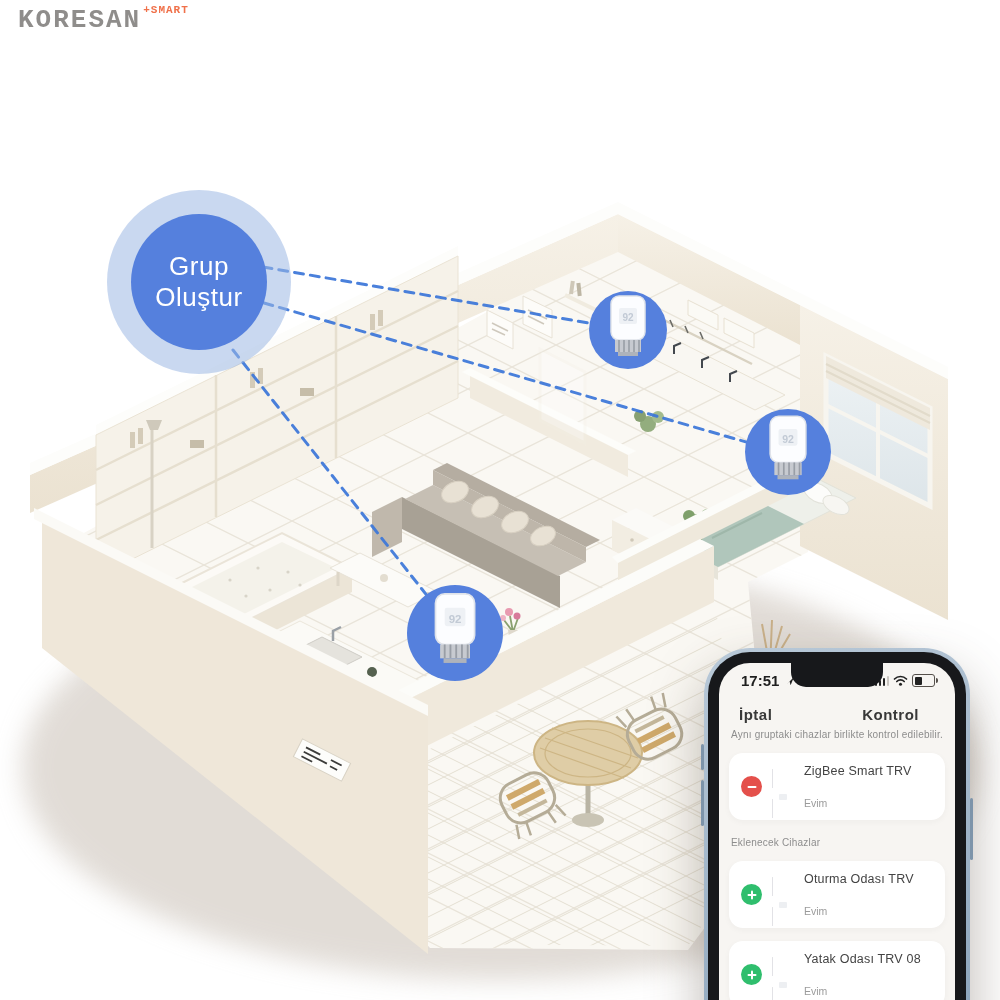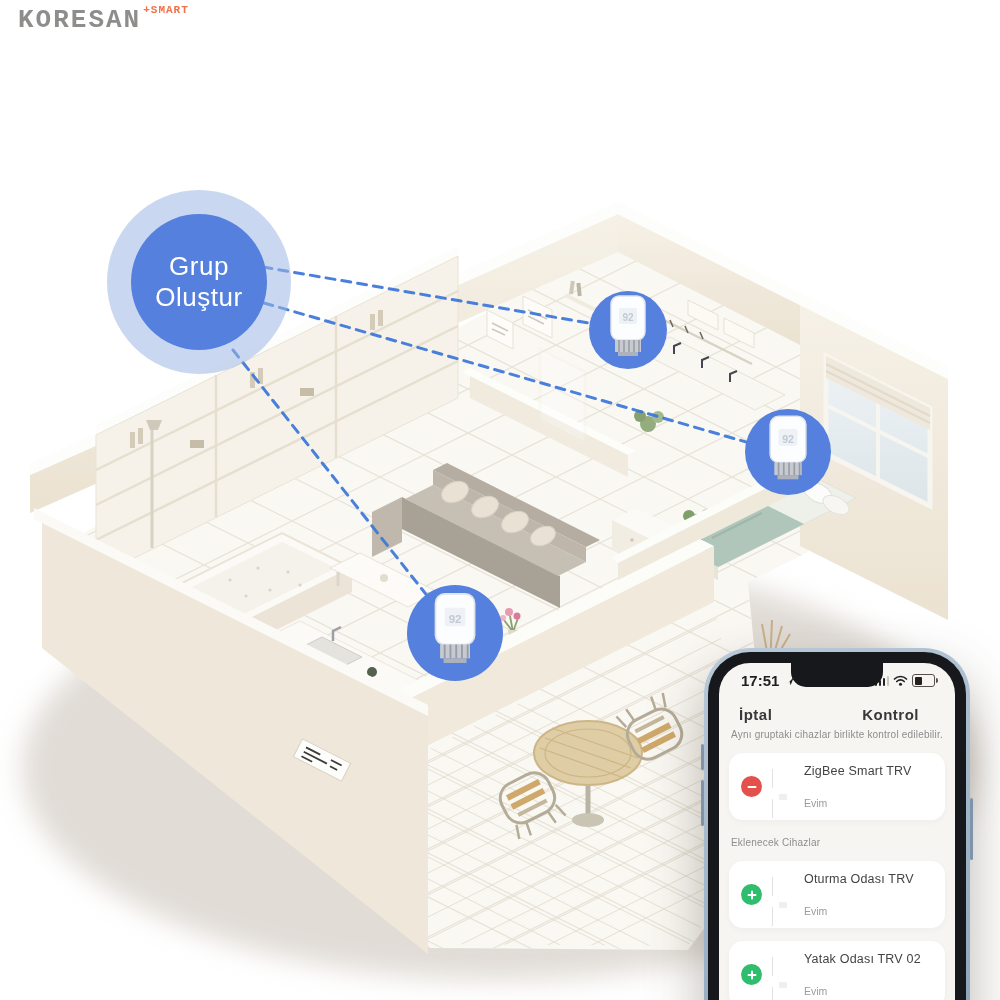--- a/index.html
+++ b/index.html
@@ -380,21 +380,21 @@
           <span class="ctext">
             <div class="nm">Oturma Odası TRV</div>
             <div class="lc">Evim</div>
           </span>
         </div>
 
         <div class="card">
           <span class="act add"></span>
           <span class="thumb"><span class="bd"></span><span class="bs"></span><span class="nb"></span></span>
           <span class="ctext">
-            <div class="nm">Yatak Odası TRV 02</div>
+            <div class="nm">Yatak Odası TRV 08</div>
             <div class="lc">Evim</div>
           </span>
         </div>
 
       </div>
     </div>
   </div>
 
 </div>
 

